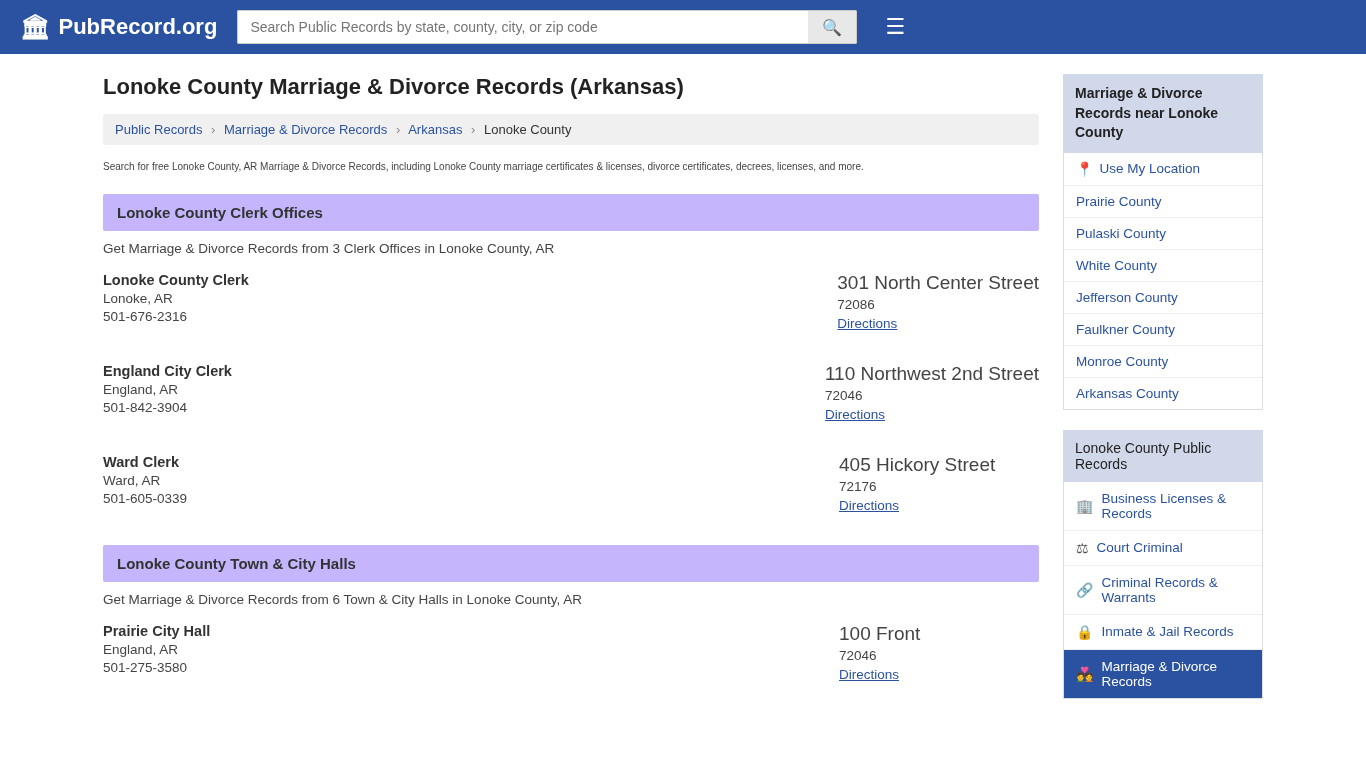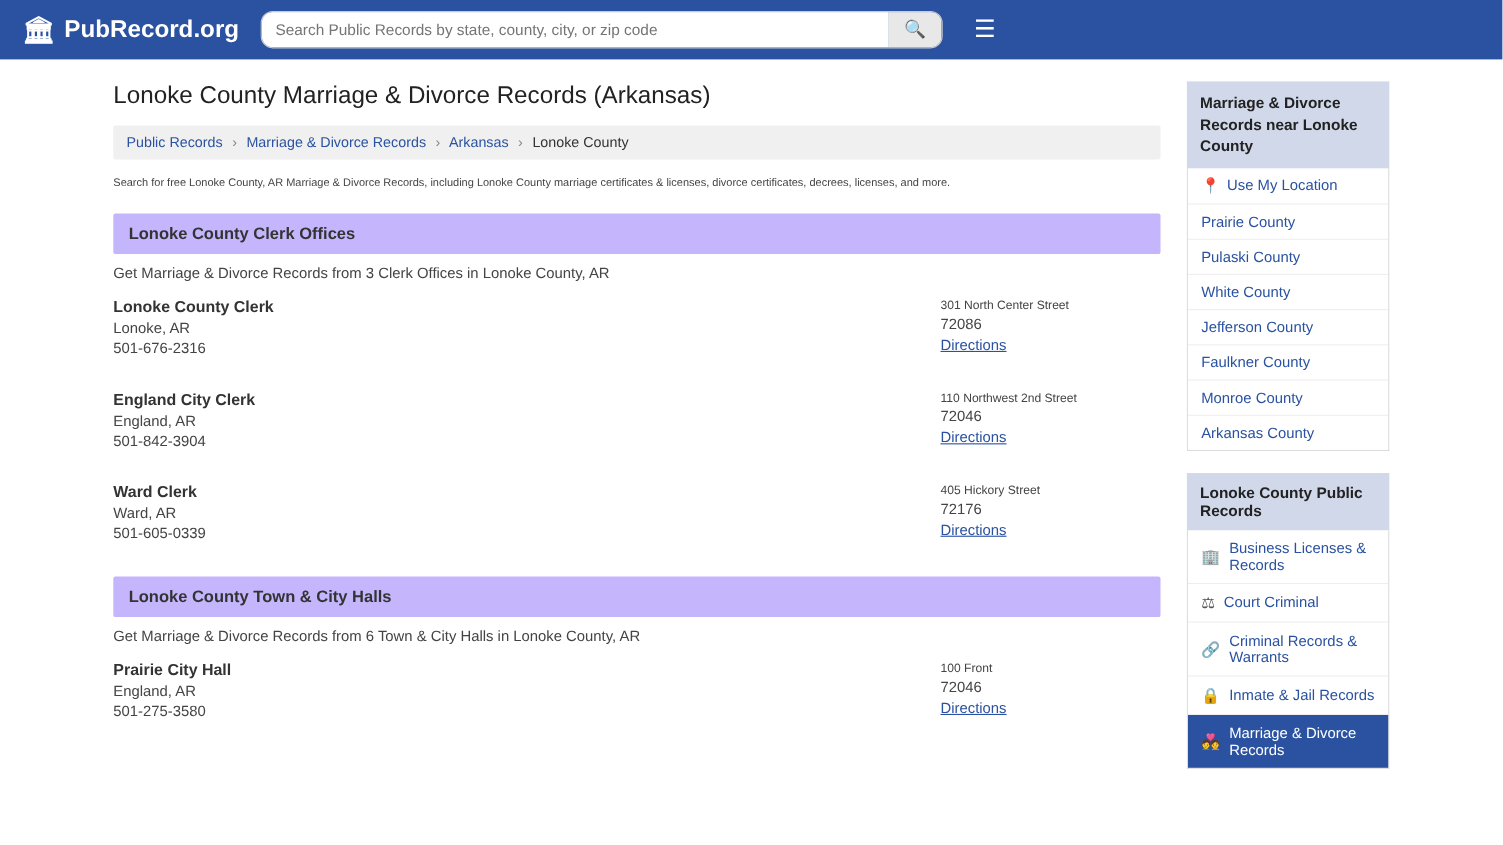--- a/index.html
+++ b/index.html
@@ -24,21 +24,21 @@
       white-space: nowrap;
     }
     .logo-icon {
       font-size: 24px;
     }
     .search-bar {
       flex: 1;
       max-width: 620px;
       display: flex;
       border: 1px solid #ccc;
-      border-radius: 11px;
+      border-radius: 1px;
       overflow: hidden;
     }
     .search-bar input {
       flex: 1;
       padding: 8px 12px;
       border: none;
       outline: none;
       font-size: 14px;
     }
     .search-bar button {
@@ -61,28 +61,28 @@
       max-width: 1200px;
       margin: 0 auto;
       padding: 20px 20px;
       display: flex;
       gap: 24px;
     }
     .content {
       flex: 1;
     }
     .sidebar {
-      width: 184px;
+      width: 200px;
       flex-shrink: 0;
     }
 
     
     .page-title {
       font-size: 22px;
-      font-weight: normal;
+      font-weight: bold;
       margin-bottom: 14px;
       color: #222;
     }
 
     
     .breadcrumb {
       background: #f0f0f0;
       padding: 8px 12px;
       font-size: 13px;
       margin-bottom: 14px;
@@ -141,21 +141,21 @@
     }
     .office-phone {
       font-size: 13.5px;
       color: #444;
     }
     .office-right {
       text-align: left;
       min-width: 200px;
     }
     .office-address {
-      font-size: 11px;
+      font-size: 19px;
       color: #444;
       margin-bottom: 3px;
     }
     .office-zip {
       font-size: 13.5px;
       color: #444;
       margin-bottom: 3px;
     }
     .directions-link {
       color: #2a52a0;
@@ -198,21 +198,21 @@
       cursor: pointer;
       font-size: 13.5px;
     }
     .location-pin {
       font-size: 14px;
     }
 
     .sidebar-public-records-title {
       background: #d0d8ea;
       padding: 10px 12px;
-      font-weight: bold;
+      font-weight: normal;
       font-size: 14px;
       color: #222;
     }
     .sidebar-records-list {
       list-style: none;
       border: 1px solid #ddd;
       border-top: none;
     }
     .sidebar-records-list li {
       padding: 9px 12px;

